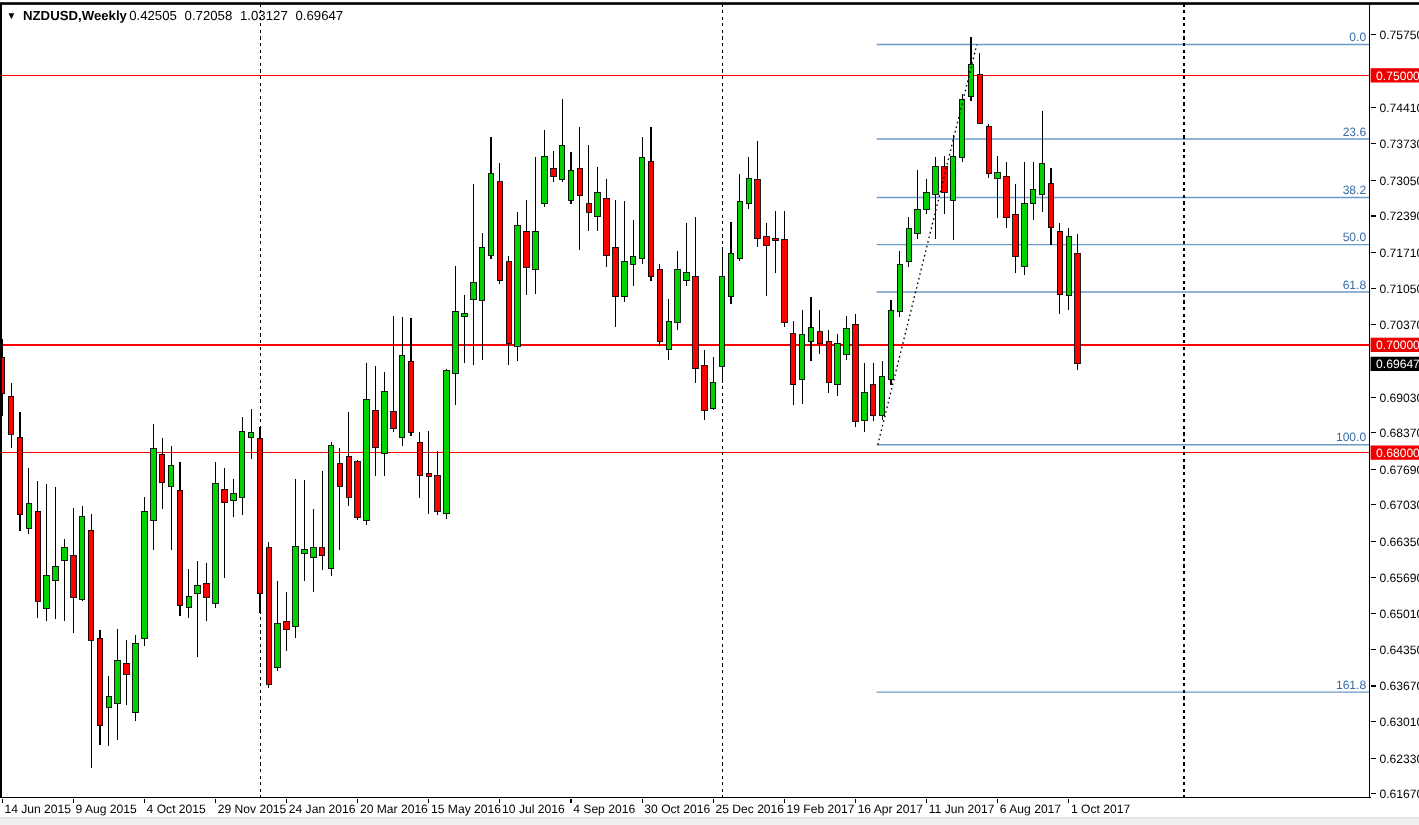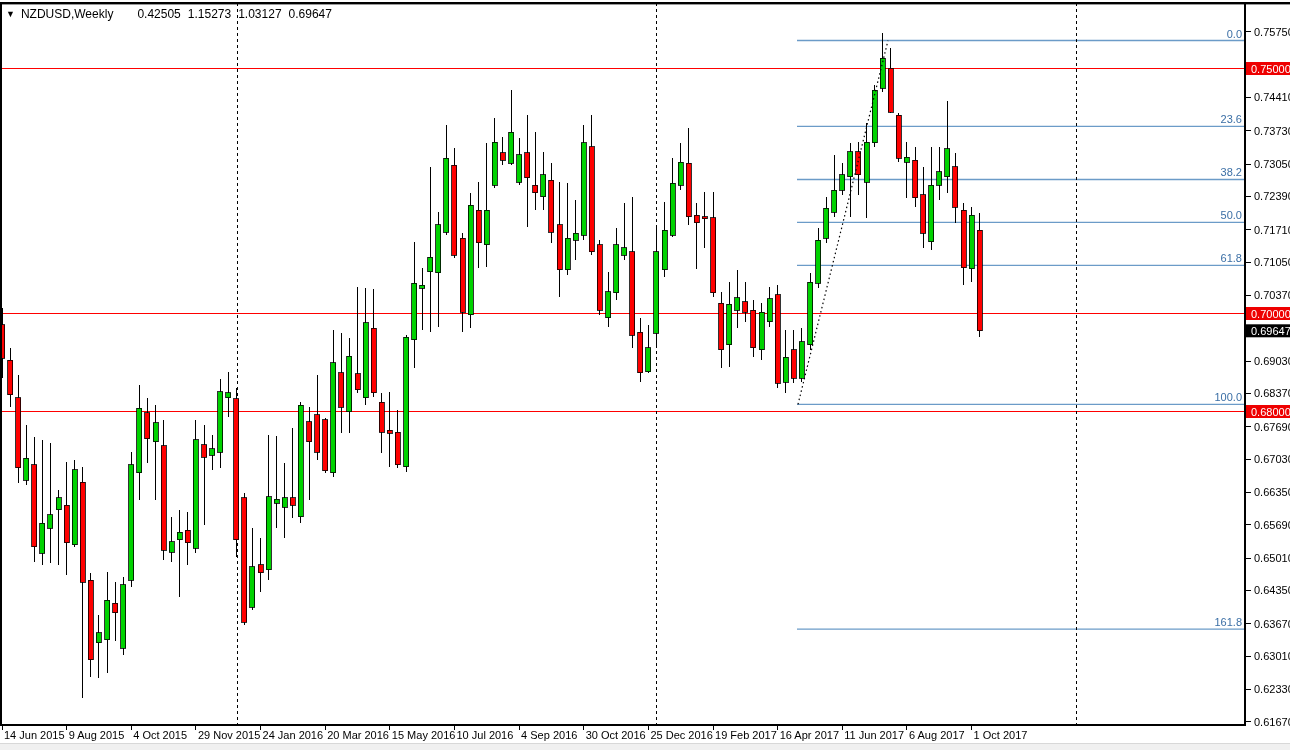--- a/index.html
+++ b/index.html
@@ -7,21 +7,21 @@
     width:1290px;height:750px;overflow:hidden;position:relative;
     background:#ffffff;font-family:"Liberation Sans",sans-serif;
   }
   #chart-window{position:absolute;left:0;top:0;width:1290px;height:750px;}
   #chart{position:absolute;left:0;top:0;}
   #title-bar{
     position:absolute;left:6px;top:7px;display:flex;align-items:center;
     font-size:12px;color:#000;white-space:pre;z-index:5;
   }
   #title-bar .tri{font-size:9px;margin-right:6px;color:#000;}
-  #title-bar .sym{margin-right:24px;}
+  #title-bar .sym{margin-right:2px;font-weight:bold;}
   #title-bar .q{margin-right:7px;}
   #bottom-strip{
     position:absolute;left:0;top:743px;width:1290px;height:7px;
     background:#f0f0f0;border-top:1px solid #d8d8d8;
   }
 </style>
 </head>
 <body>
 
 <div id="chart-window">
@@ -374,19 +374,19 @@
       <line x1="906.96" y1="726" x2="906.96" y2="730" stroke="#000000" stroke-width="1" shape-rendering="crispEdges"></line>
       <text x="908.96" y="739" fill="#000000" text-anchor="start" font-size="11px" font-family="&quot;Liberation Sans&quot;,sans-serif" font-weight="normal">6 Aug 2017</text>
       <line x1="971.6" y1="726" x2="971.6" y2="730" stroke="#000000" stroke-width="1" shape-rendering="crispEdges"></line>
       <text x="973.6" y="739" fill="#000000" text-anchor="start" font-size="11px" font-family="&quot;Liberation Sans&quot;,sans-serif" font-weight="normal">1 Oct 2017</text>
     </svg>
 
   <div id="title-bar">
     <span class="tri">▼</span>
     <span class="sym">NZDUSD,Weekly</span>
     <span class="q">0.42505</span>
-    <span class="q">1.15273</span>
+    <span class="q">0.72058</span>
     <span class="q">1.03127</span>
     <span class="q">0.69647</span>
   </div>
 
   <div id="bottom-strip"></div>
 </div>
 
 </body></html>

